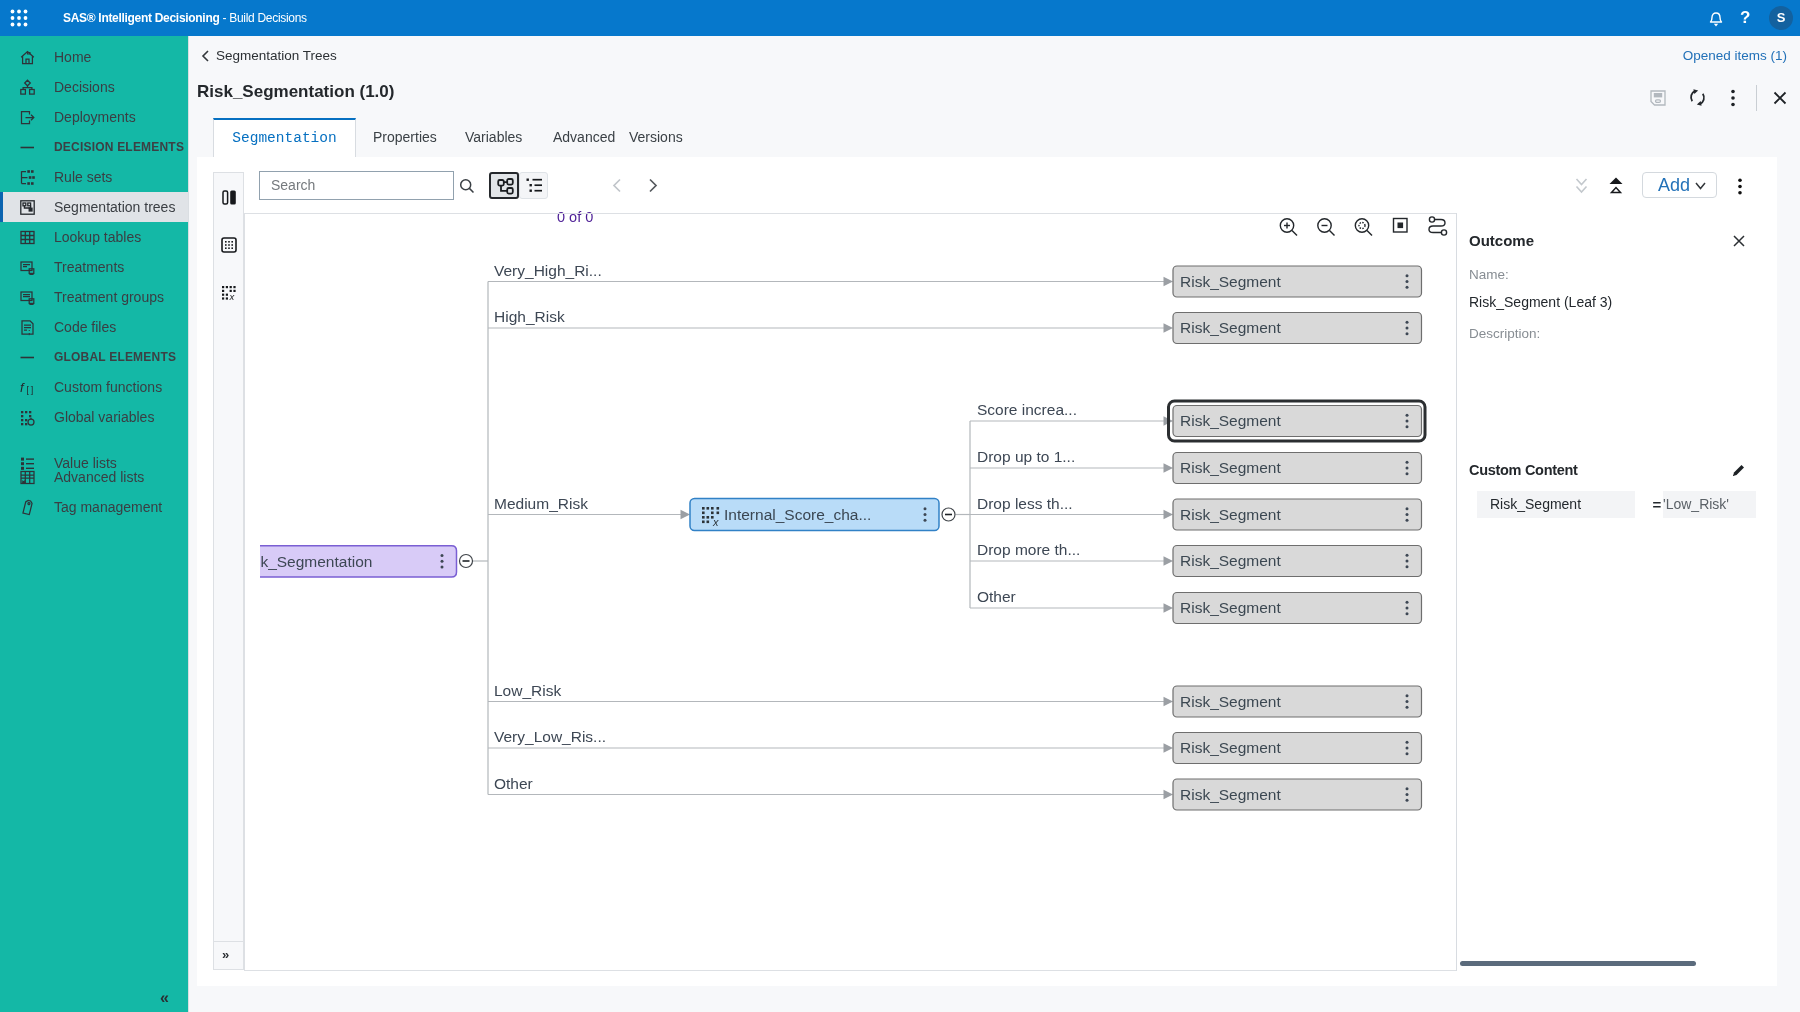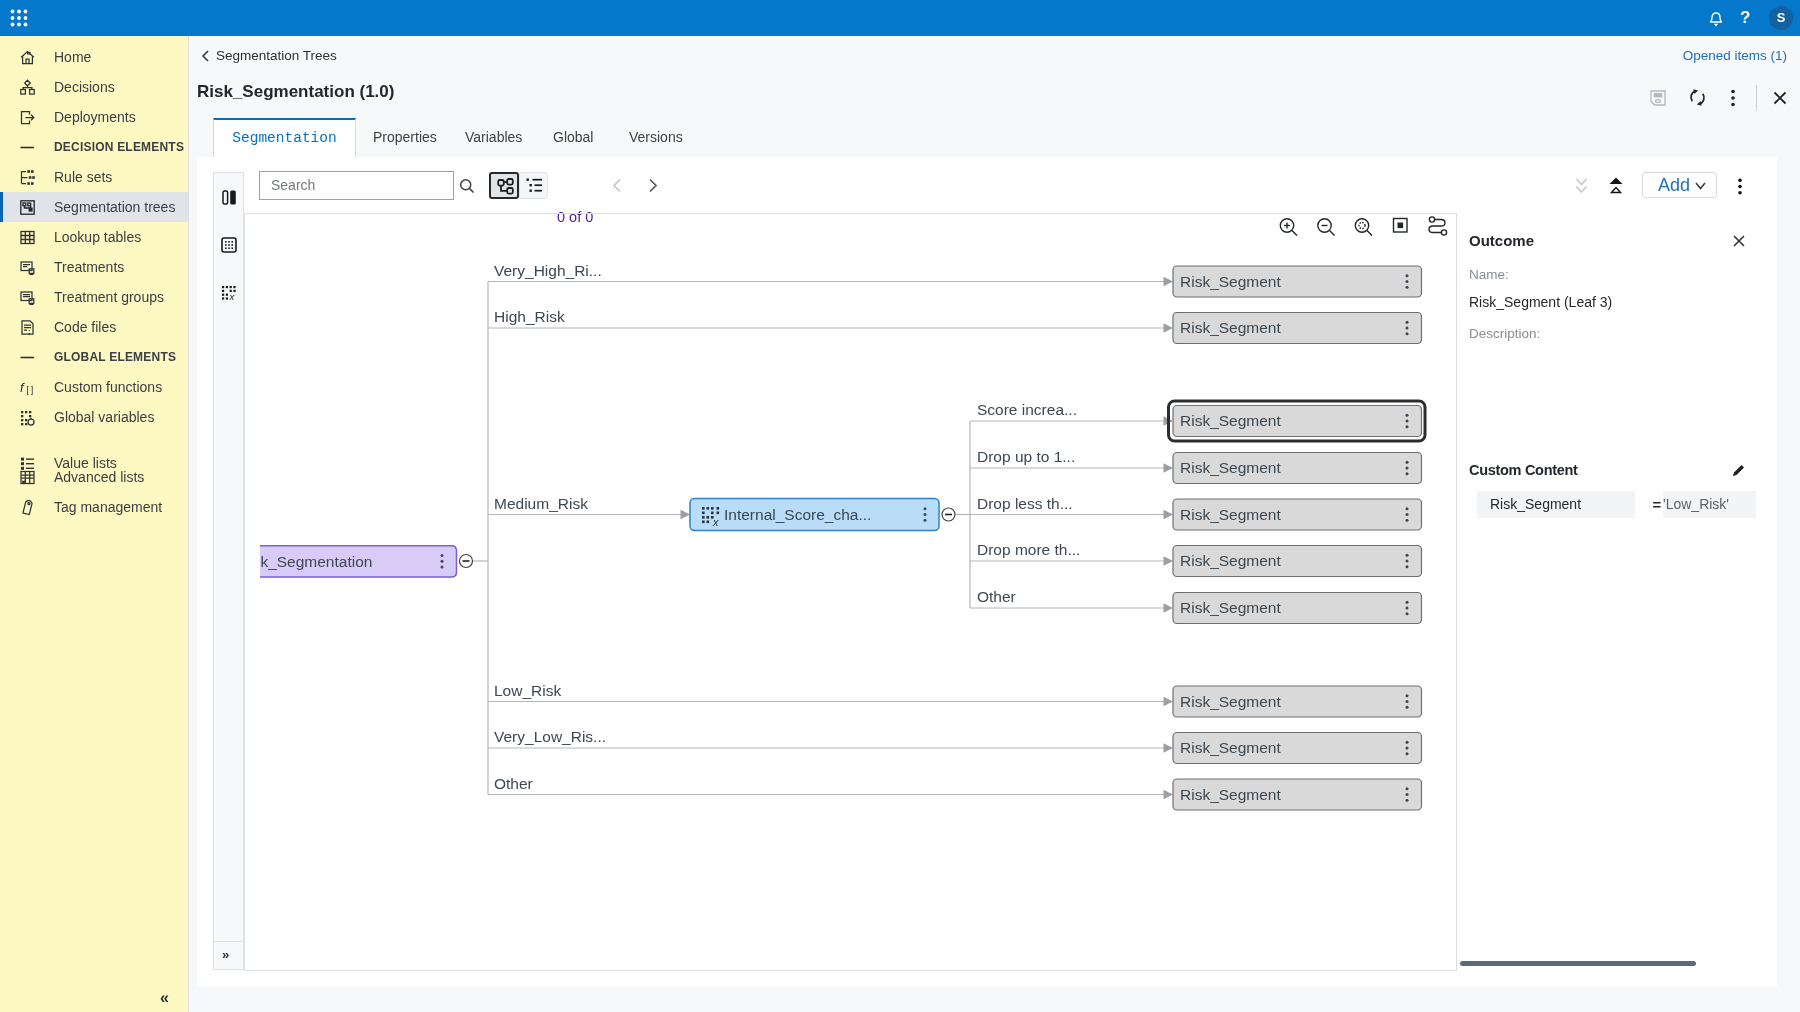--- a/index.html
+++ b/index.html
@@ -6,21 +6,21 @@
   html,body { width:1800px; height:1012px; overflow:hidden; }
   body { background:#f7f8fa; font-family:"Liberation Sans", sans-serif; position:relative; }
   .abs { position:absolute; }
 
   
   #topbar { position:absolute; left:0; top:0; width:1800px; height:36px; background:#0678cc; }
   #topbar .brand { position:absolute; left:63px; top:0; line-height:36px; color:#fff; font-size:12px; letter-spacing:-0.3px; }
   #topbar .brand b { font-weight:bold; }
 
   
-  #sidebar { position:absolute; left:0; top:36px; width:189px; height:976px; background:#fef9c3; border-right:1px solid #dadee2;padding-left:23px; }
+  #sidebar { position:absolute; left:0; top:36px; width:189px; height:976px; background:#14b8a6; border-right:1px solid #dadee2;padding-left:23px; }
   .mitem { position:absolute; left:0; width:188px; height:30px; }
   .mitem .ic { position:absolute; left:19px; top:50%; margin-top:-8px; width:17px; height:17px; }
   .mitem .lb { position:absolute; left:54px; top:0; line-height:30px; font-size:14px; color:#3a3e43; white-space:nowrap; }
   .mitem.hdr .lb { font-weight:bold; font-size:12px; color:#3c4044; letter-spacing:0.2px; }
   .mitem.sel { background:#e0e3e7; border-left:3px solid #0b64b0; }
   .mitem.sel .ic { left:16px; }
   .mitem.sel .lb { left:51px; }
 
   
   #crumbrow { position:absolute; left:189px; top:36px; width:1611px; height:40px; }
@@ -61,20 +61,21 @@
         <circle cx="9" cy="2.5" r="1.9"></circle>
         <circle cx="15.5" cy="2.5" r="1.9"></circle>
     <circle cx="2.5" cy="9" r="1.9"></circle>
         <circle cx="9" cy="9" r="1.9"></circle>
         <circle cx="15.5" cy="9" r="1.9"></circle>
     <circle cx="2.5" cy="15.5" r="1.9"></circle>
         <circle cx="9" cy="15.5" r="1.9"></circle>
         <circle cx="15.5" cy="15.5" r="1.9"></circle>
       </g>
   </svg>
+  <div class="brand"><b>SAS® Intelligent Decisioning</b> - Build Decisions</div>
 
   <svg class="abs" style="left:1707px;top:9px" width="18" height="19" viewBox="0 0 18 19">
     <path d="M3.5 13 C4.8 11.8 5 10.5 5 8.5 C5 5.8 6.6 4 9 4 C11.4 4 13 5.8 13 8.5 C13 10.5 13.2 11.8 14.5 13 Z" fill="none" stroke="#fff" stroke-width="1.4" stroke-linejoin="round"></path>
     <path d="M9 17.5 L6.8 14.8 L11.2 14.8 Z" fill="#fff"></path>
   </svg>
   <div class="abs" style="left:1740px;top:0;color:#fff;font-size:17px;font-weight:bold;line-height:36px;">?</div>
   <div class="abs" style="left:1769px;top:6px;width:24px;height:24px;border-radius:50%;background:#13619f;color:#fff;font-size:13px;font-weight:bold;text-align:center;line-height:24px;">S</div>
 </div>
 
 <div id="sidebar">
@@ -285,21 +286,21 @@
   <div class="abs" style="left:1567px;top:9px;width:1px;height:26px;background:#c9ced3;"></div>
 
   <svg class="abs" style="left:1584px;top:15px" width="14" height="14" viewBox="0 0 14 14">
       <path d="M1.5 1.5 L12.5 12.5 M12.5 1.5 L1.5 12.5" stroke="#1d2125" stroke-width="1.8"></path>
     </svg>
 </div>
 
 <div class="abs" style="left:213px;top:118px;width:143px;height:39px;background:#fff;border:1px solid #d8dce1;border-top:2px solid #0670c1;border-bottom:none;text-align:center;line-height:36px;font-size:14.5px;color:#0670c1;font-family:Liberation Mono, monospace;">Segmentation Tree</div>
 <div class="abs tabx" style="left:373px;">Properties</div>
 <div class="abs tabx" style="left:465px;">Variables</div>
-<div class="abs tabx" style="left:553px;">Global</div>
+<div class="abs tabx" style="left:553px;">Advanced</div>
 <div class="abs tabx" style="left:629px;">Versions</div>
 
 <div id="panel">
   <div id="lstrip">
 
     <svg class="abs" style="left:8px;top:17px" width="14" height="15" viewBox="0 0 14 15">
         <rect x="1" y="1" width="4.6" height="13" rx="1.5" fill="none" stroke="#17191c" stroke-width="1.5"></rect>
         <rect x="8.2" y="0.4" width="5.6" height="14.2" rx="1.5" fill="#17191c"></rect>
       </svg>
 

